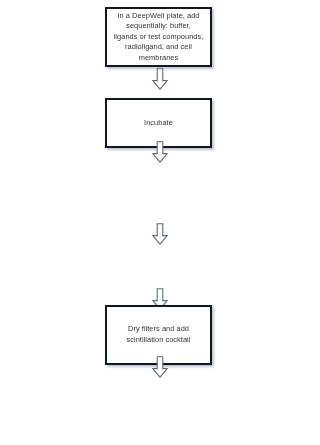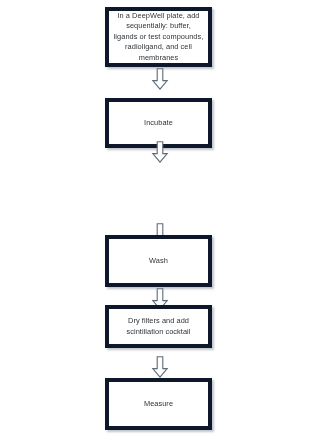--- a/index.html
+++ b/index.html
@@ -20,21 +20,21 @@
     height: 445px;
     background: #ffffff;
   }
 
   .node {
     position: absolute;
     left: 105px;
     width: 107px;
     box-sizing: border-box;
     background: #ffffff;
-    border: 4px solid #0f172a;
+    border: 2px solid #0f172a;
     box-shadow: 1.5px 1.5px 2px rgba(140, 150, 160, 0.55);
     display: flex;
     align-items: center;
     justify-content: center;
     padding: 2px 4px;
   }
 
   .node-label {
     display: block;
     width: 100%;
@@ -44,21 +44,21 @@
     color: #2e3338;
     letter-spacing: 0.05px;
     white-space: pre-line;
   }
 
   
   .node-1 { top: 7px;   height: 60px; }
   .node-2 { top: 90px;  height: 50px; margin-top: 8px; }
   .node-3 { top: 160px; height: 62px; }
   .node-4 { top: 235px; height: 52px; }
-  .node-5 { top: 305px; height: 43px; }
+  .node-5 { top: 305px; height: 60px; }
   .node-6 { top: 378px; height: 52px; }
 
   
   .connector {
     position: absolute;
     left: 150px;
     width: 20px;
     height: 22px;
   }
   .connector svg {
@@ -108,38 +108,32 @@
     </svg>
   </div>
 
 
   <div class="connector conn-3">
     <svg viewBox="0 0 20 22" xmlns="http://www.w3.org/2000/svg" aria-hidden="true">
       <polygon points="7.2,0.8 12.8,0.8 12.8,12.6 17.2,12.6 10,21.2 2.8,12.6 7.2,12.6"></polygon>
     </svg>
   </div>
 
-  <div class="node node-4">
-    <span class="node-label">Wash</span>
-  </div>
 
   <div class="connector conn-4">
     <svg viewBox="0 0 20 22" xmlns="http://www.w3.org/2000/svg" aria-hidden="true">
       <polygon points="7.2,0.8 12.8,0.8 12.8,12.6 17.2,12.6 10,21.2 2.8,12.6 7.2,12.6"></polygon>
     </svg>
   </div>
 
   <div class="node node-5">
     <span class="node-label">Dry filters and add
 scintillation cocktail</span>
   </div>
 
   <div class="connector conn-5">
     <svg viewBox="0 0 20 22" xmlns="http://www.w3.org/2000/svg" aria-hidden="true">
       <polygon points="7.2,0.8 12.8,0.8 12.8,12.6 17.2,12.6 10,21.2 2.8,12.6 7.2,12.6"></polygon>
     </svg>
   </div>
 
-  <div class="node node-6">
-    <span class="node-label">Measure</span>
-  </div>
 
 </div>
 
 </body></html>

